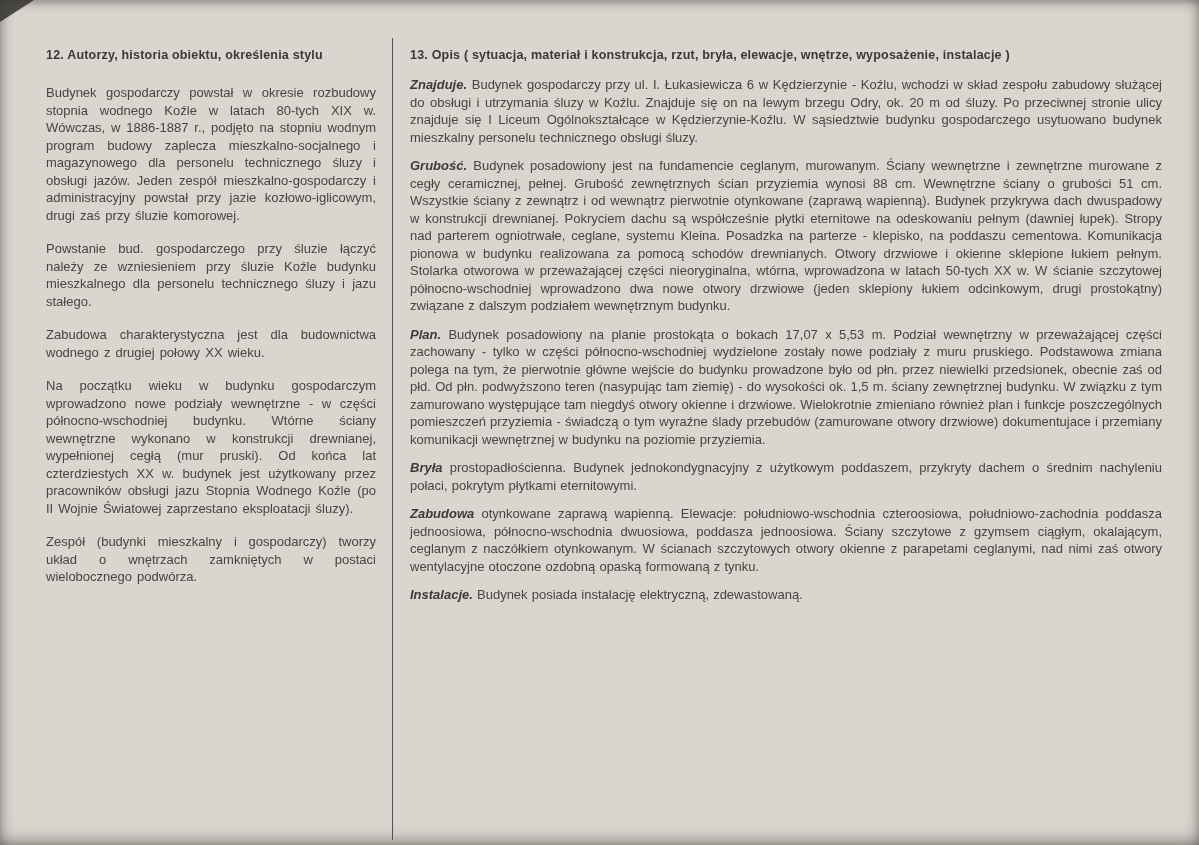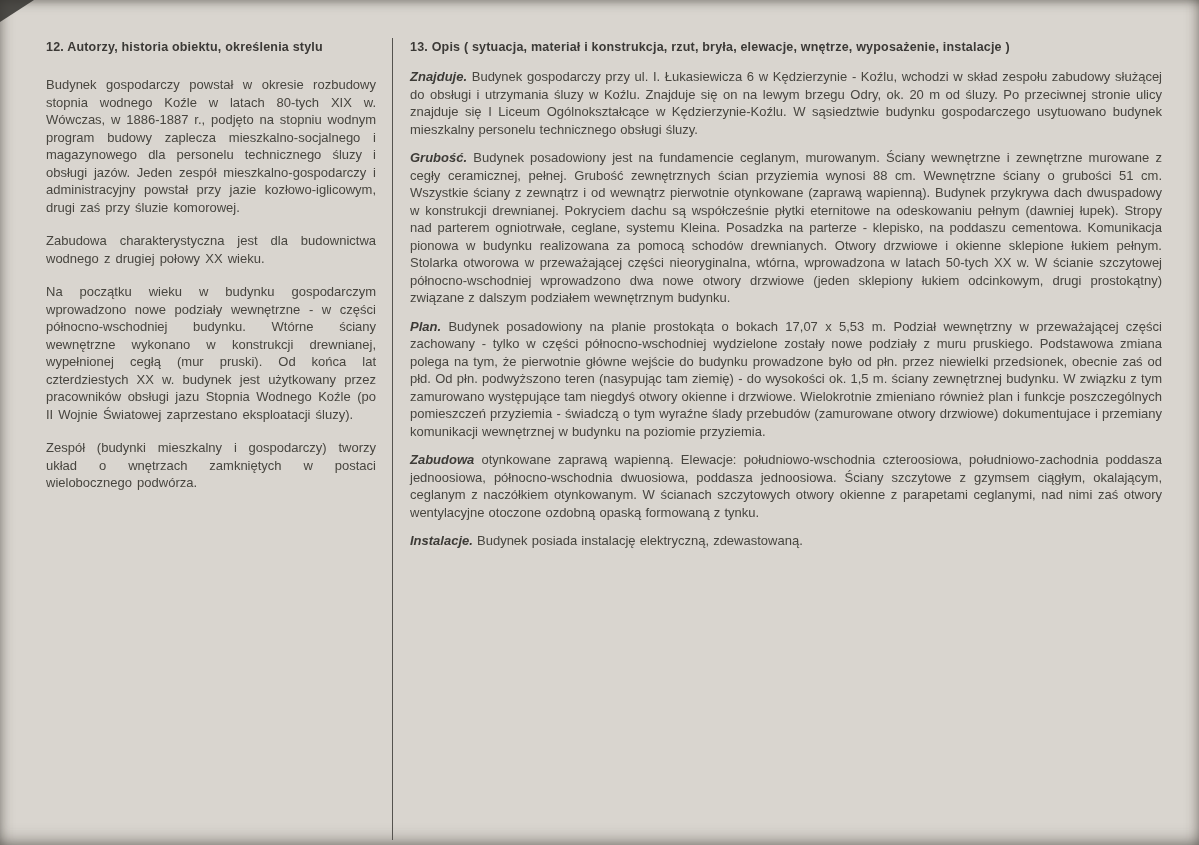--- a/index.html
+++ b/index.html
@@ -50,21 +50,21 @@
   .col-right {
     position: absolute;
     left: 410px;
     top: 40px;
     width: 752px;
   }
   h2.sec-heading {
     font-size: 12.5px;
     font-weight: bold;
     color: #3b3936;
-    margin: 0 0 22px 0;
+    margin: 8px 0 22px 0;
     letter-spacing: 0.2px;
   }
   .col-right h2.sec-heading {
     margin-bottom: 14px;
   }
   p.para {
     font-size: 13px;
     line-height: 17.5px;
     text-align: justify;
     margin: 0 0 16px 0;
@@ -86,20 +86,21 @@
 
 <div class="scan">
 
   <div class="corner-artifact"></div>
 
   <div class="divider"></div>
 
   <div class="col-left">
     <h2 class="sec-heading">12. Autorzy, historia obiektu, określenia stylu</h2>
     <p class="para">Budynek gospodarczy powstał w okresie rozbudowy stopnia wodnego Koźle w latach 80-tych XIX w. Wówczas, w 1886-1887 r., podjęto na stopniu wodnym program budowy zaplecza mieszkalno-socjalnego i magazynowego dla personelu technicznego śluzy i obsługi jazów. Jeden zespół mieszkalno-gospodarczy i administracyjny powstał przy jazie kozłowo-iglicowym, drugi zaś przy śluzie komorowej.</p>
+    <p class="para">Powstanie bud. gospodarczego przy śluzie łączyć należy ze wzniesieniem przy śluzie Koźle budynku mieszkalnego dla personelu technicznego śluzy i jazu stałego.</p>
     <p class="para">Zabudowa charakterystyczna jest dla budownictwa wodnego z drugiej połowy XX wieku.</p>
     <p class="para">Na początku wieku w budynku gospodarczym wprowadzono nowe podziały wewnętrzne - w części północno-wschodniej budynku. Wtórne ściany wewnętrzne wykonano w konstrukcji drewnianej, wypełnionej cegłą (mur pruski). Od końca lat czterdziestych XX w. budynek jest użytkowany przez pracowników obsługi jazu Stopnia Wodnego Koźle (po II Wojnie Światowej zaprzestano eksploatacji śluzy).</p>
     <p class="para">Zespół (budynki mieszkalny i gospodarczy) tworzy układ o wnętrzach zamkniętych w postaci wielobocznego podwórza.</p>
   </div>
 
   <div class="col-right">
     <h2 class="sec-heading">13. Opis ( sytuacja, materiał i konstrukcja, rzut, bryła, elewacje, wnętrze, wyposażenie, instalacje )</h2>
 
     <p class="para">
       <span class="sec-label">Znajduje.</span>
@@ -109,20 +110,24 @@
     <p class="para">
       <span class="sec-label">Grubość.</span>
       <span>Budynek posadowiony jest na fundamencie ceglanym, murowanym. Ściany wewnętrzne i zewnętrzne murowane z cegły ceramicznej, pełnej. Grubość zewnętrznych ścian przyziemia wynosi 88 cm. Wewnętrzne ściany o grubości 51 cm. Wszystkie ściany z zewnątrz i od wewnątrz pierwotnie otynkowane (zaprawą wapienną). Budynek przykrywa dach dwuspadowy w konstrukcji drewnianej. Pokryciem dachu są współcześnie płytki eternitowe na odeskowaniu pełnym (dawniej łupek). Stropy nad parterem ogniotrwałe, ceglane, systemu Kleina. Posadzka na parterze - klepisko, na poddaszu cementowa. Komunikacja pionowa w budynku realizowana za pomocą schodów drewnianych. Otwory drzwiowe i okienne sklepione łukiem pełnym. Stolarka otworowa w przeważającej części nieoryginalna, wtórna, wprowadzona w latach 50-tych XX w.  W ścianie szczytowej północno-wschodniej wprowadzono dwa nowe otwory drzwiowe (jeden sklepiony łukiem odcinkowym, drugi prostokątny) związane z dalszym podziałem wewnętrznym budynku.</span>
     </p>
 
     <p class="para">
       <span class="sec-label">Plan.</span>
       <span>Budynek posadowiony na planie prostokąta o bokach 17,07 x 5,53 m. Podział wewnętrzny w przeważającej części zachowany - tylko w części północno-wschodniej wydzielone zostały nowe podziały z muru pruskiego. Podstawowa zmiana polega na tym, że pierwotnie główne wejście do budynku prowadzone było od płn. przez niewielki przedsionek, obecnie zaś od płd. Od płn. podwyższono teren (nasypując tam ziemię) - do wysokości ok. 1,5 m. ściany zewnętrznej budynku. W związku z tym zamurowano występujące tam niegdyś otwory okienne i drzwiowe. Wielokrotnie zmieniano również plan i funkcje poszczególnych pomieszczeń przyziemia - świadczą o tym wyraźne ślady przebudów (zamurowane otwory drzwiowe) dokumentujace i przemiany komunikacji wewnętrznej w budynku na poziomie przyziemia.</span>
     </p>
 
+    <p class="para">
+      <span class="sec-label">Bryła</span>
+      <span>prostopadłościenna. Budynek jednokondygnacyjny z użytkowym poddaszem, przykryty dachem o średnim nachyleniu połaci, pokrytym płytkami eternitowymi.</span>
+    </p>
 
     <p class="para">
       <span class="sec-label">Zabudowa</span>
       <span>otynkowane zaprawą wapienną. Elewacje: południowo-wschodnia czteroosiowa, południowo-zachodnia poddasza jednoosiowa, północno-wschodnia dwuosiowa, poddasza jednoosiowa. Ściany szczytowe z gzymsem ciągłym, okalającym, ceglanym z naczółkiem otynkowanym. W ścianach szczytowych otwory okienne z parapetami ceglanymi, nad nimi zaś otwory wentylacyjne  otoczone ozdobną opaską formowaną z tynku.</span>
     </p>
 
     <p class="para">
       <span class="sec-label">Instalacje.</span>
       <span>Budynek posiada instalację elektryczną, zdewastowaną.</span>
     </p>

